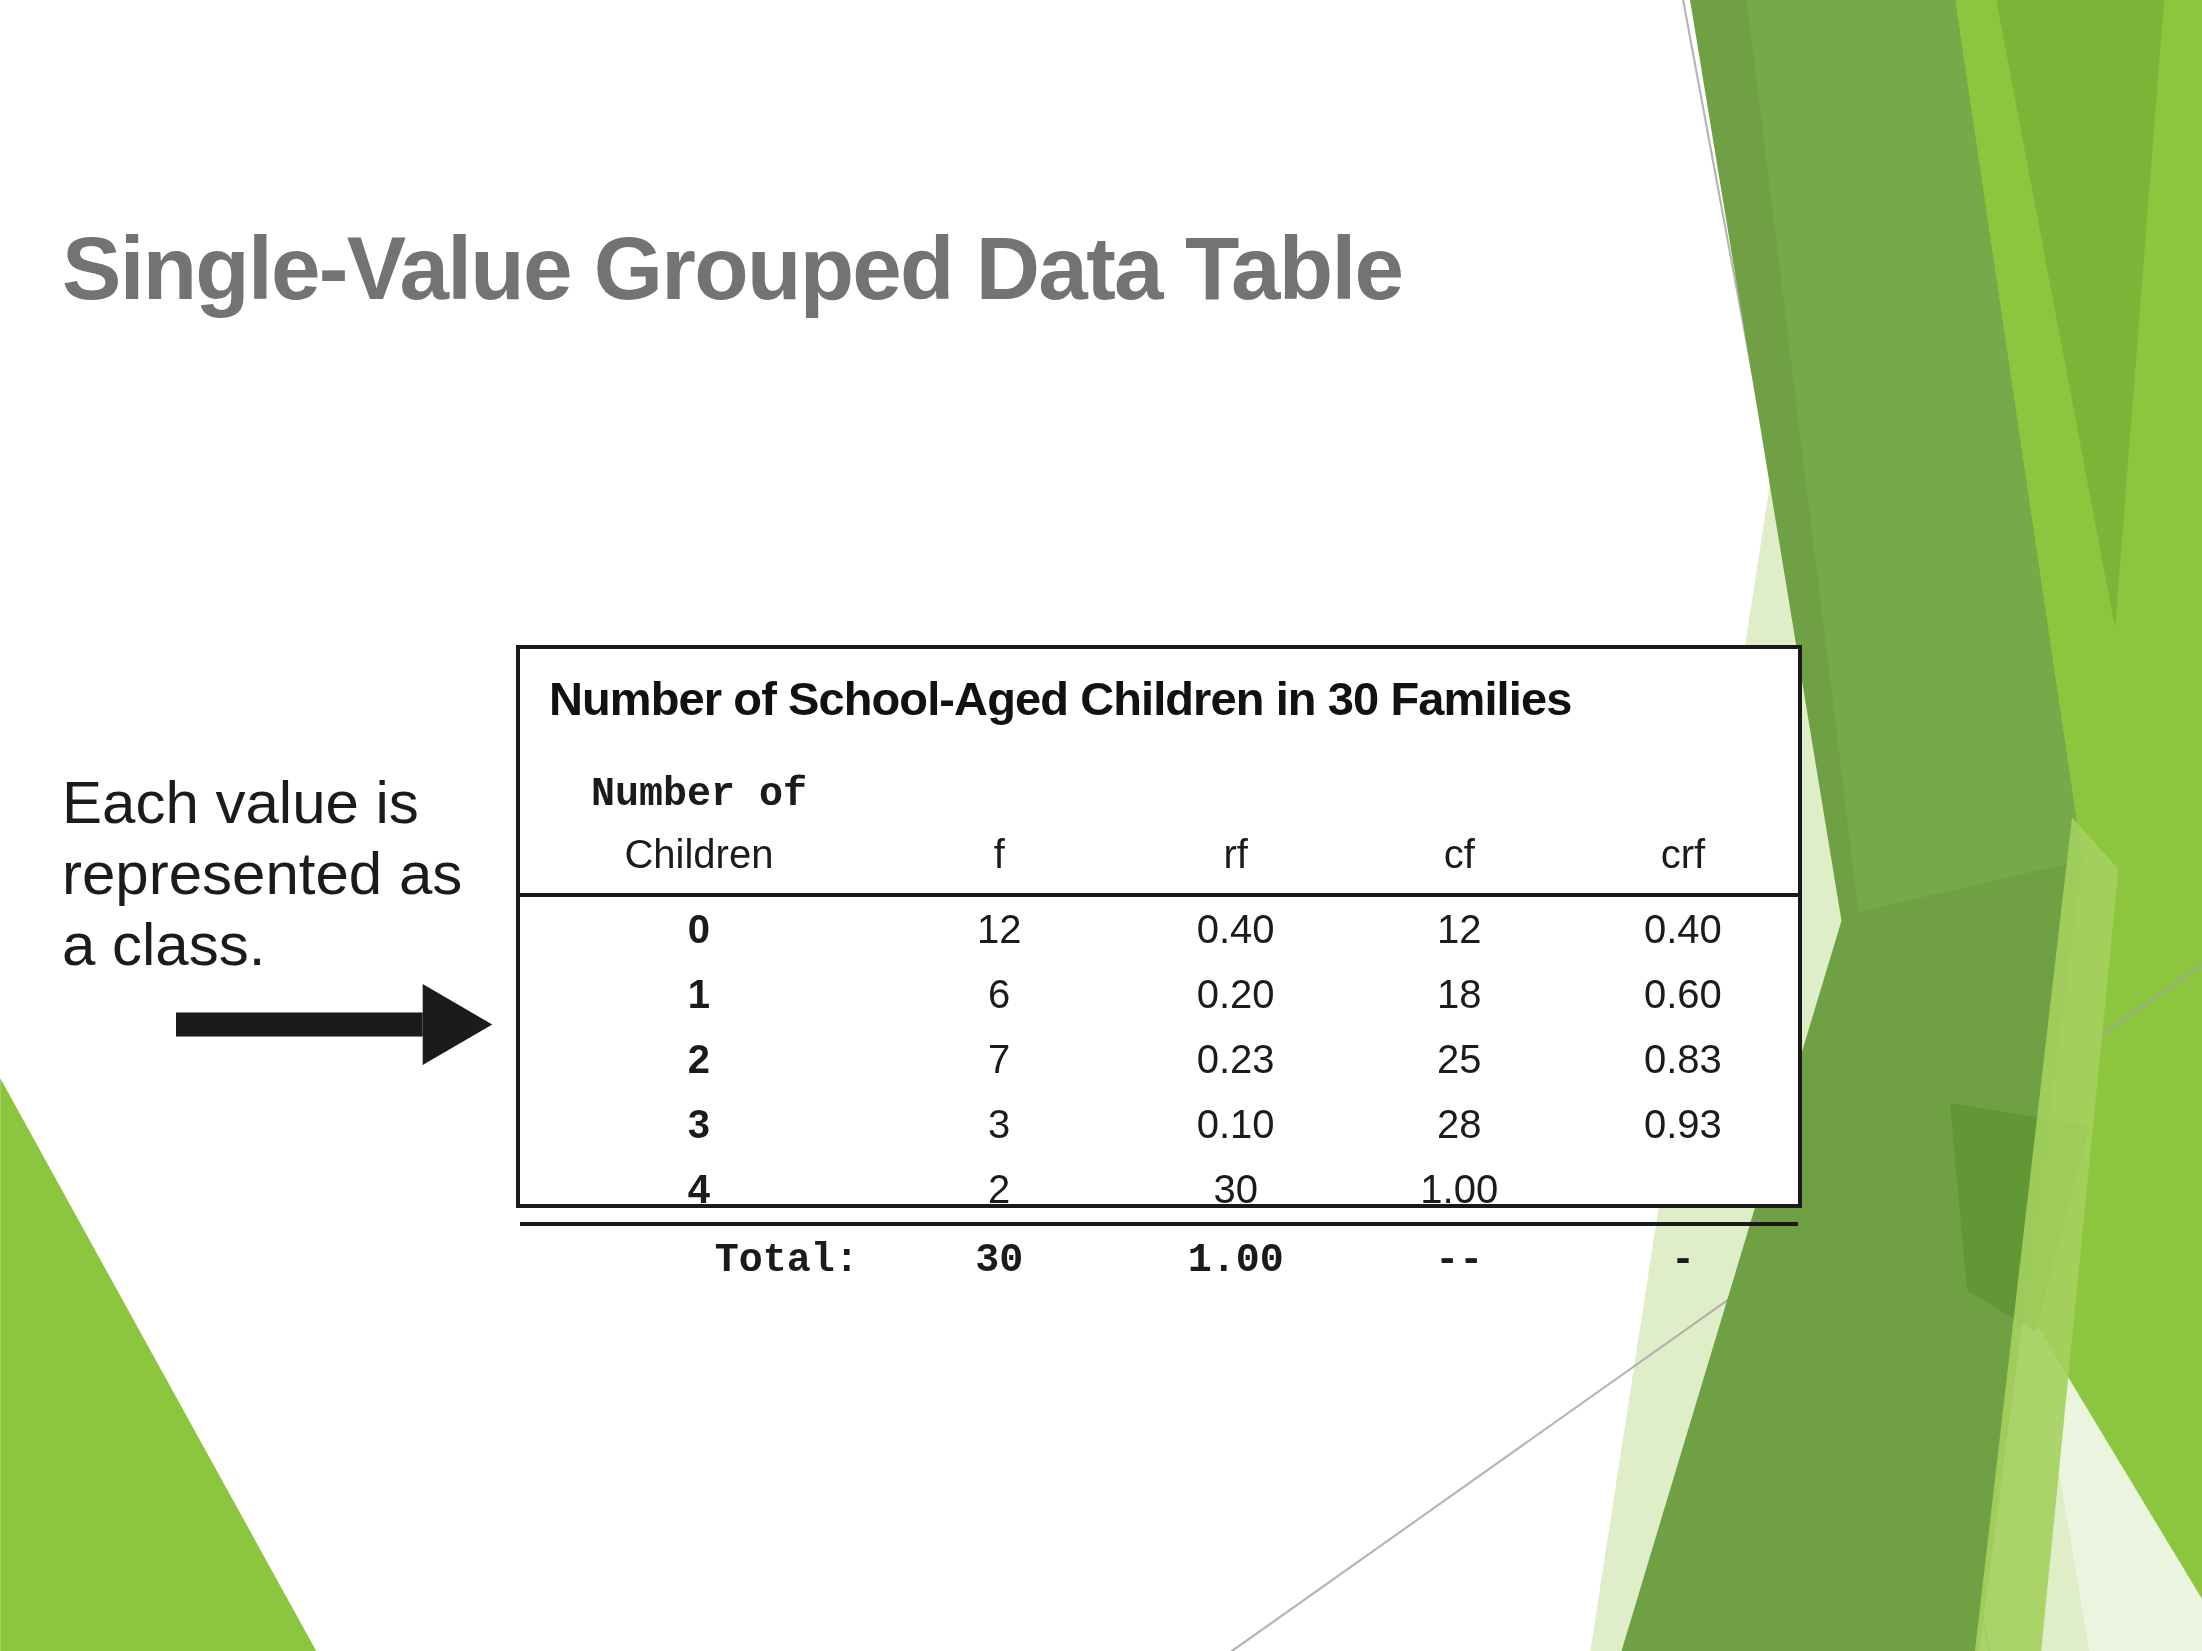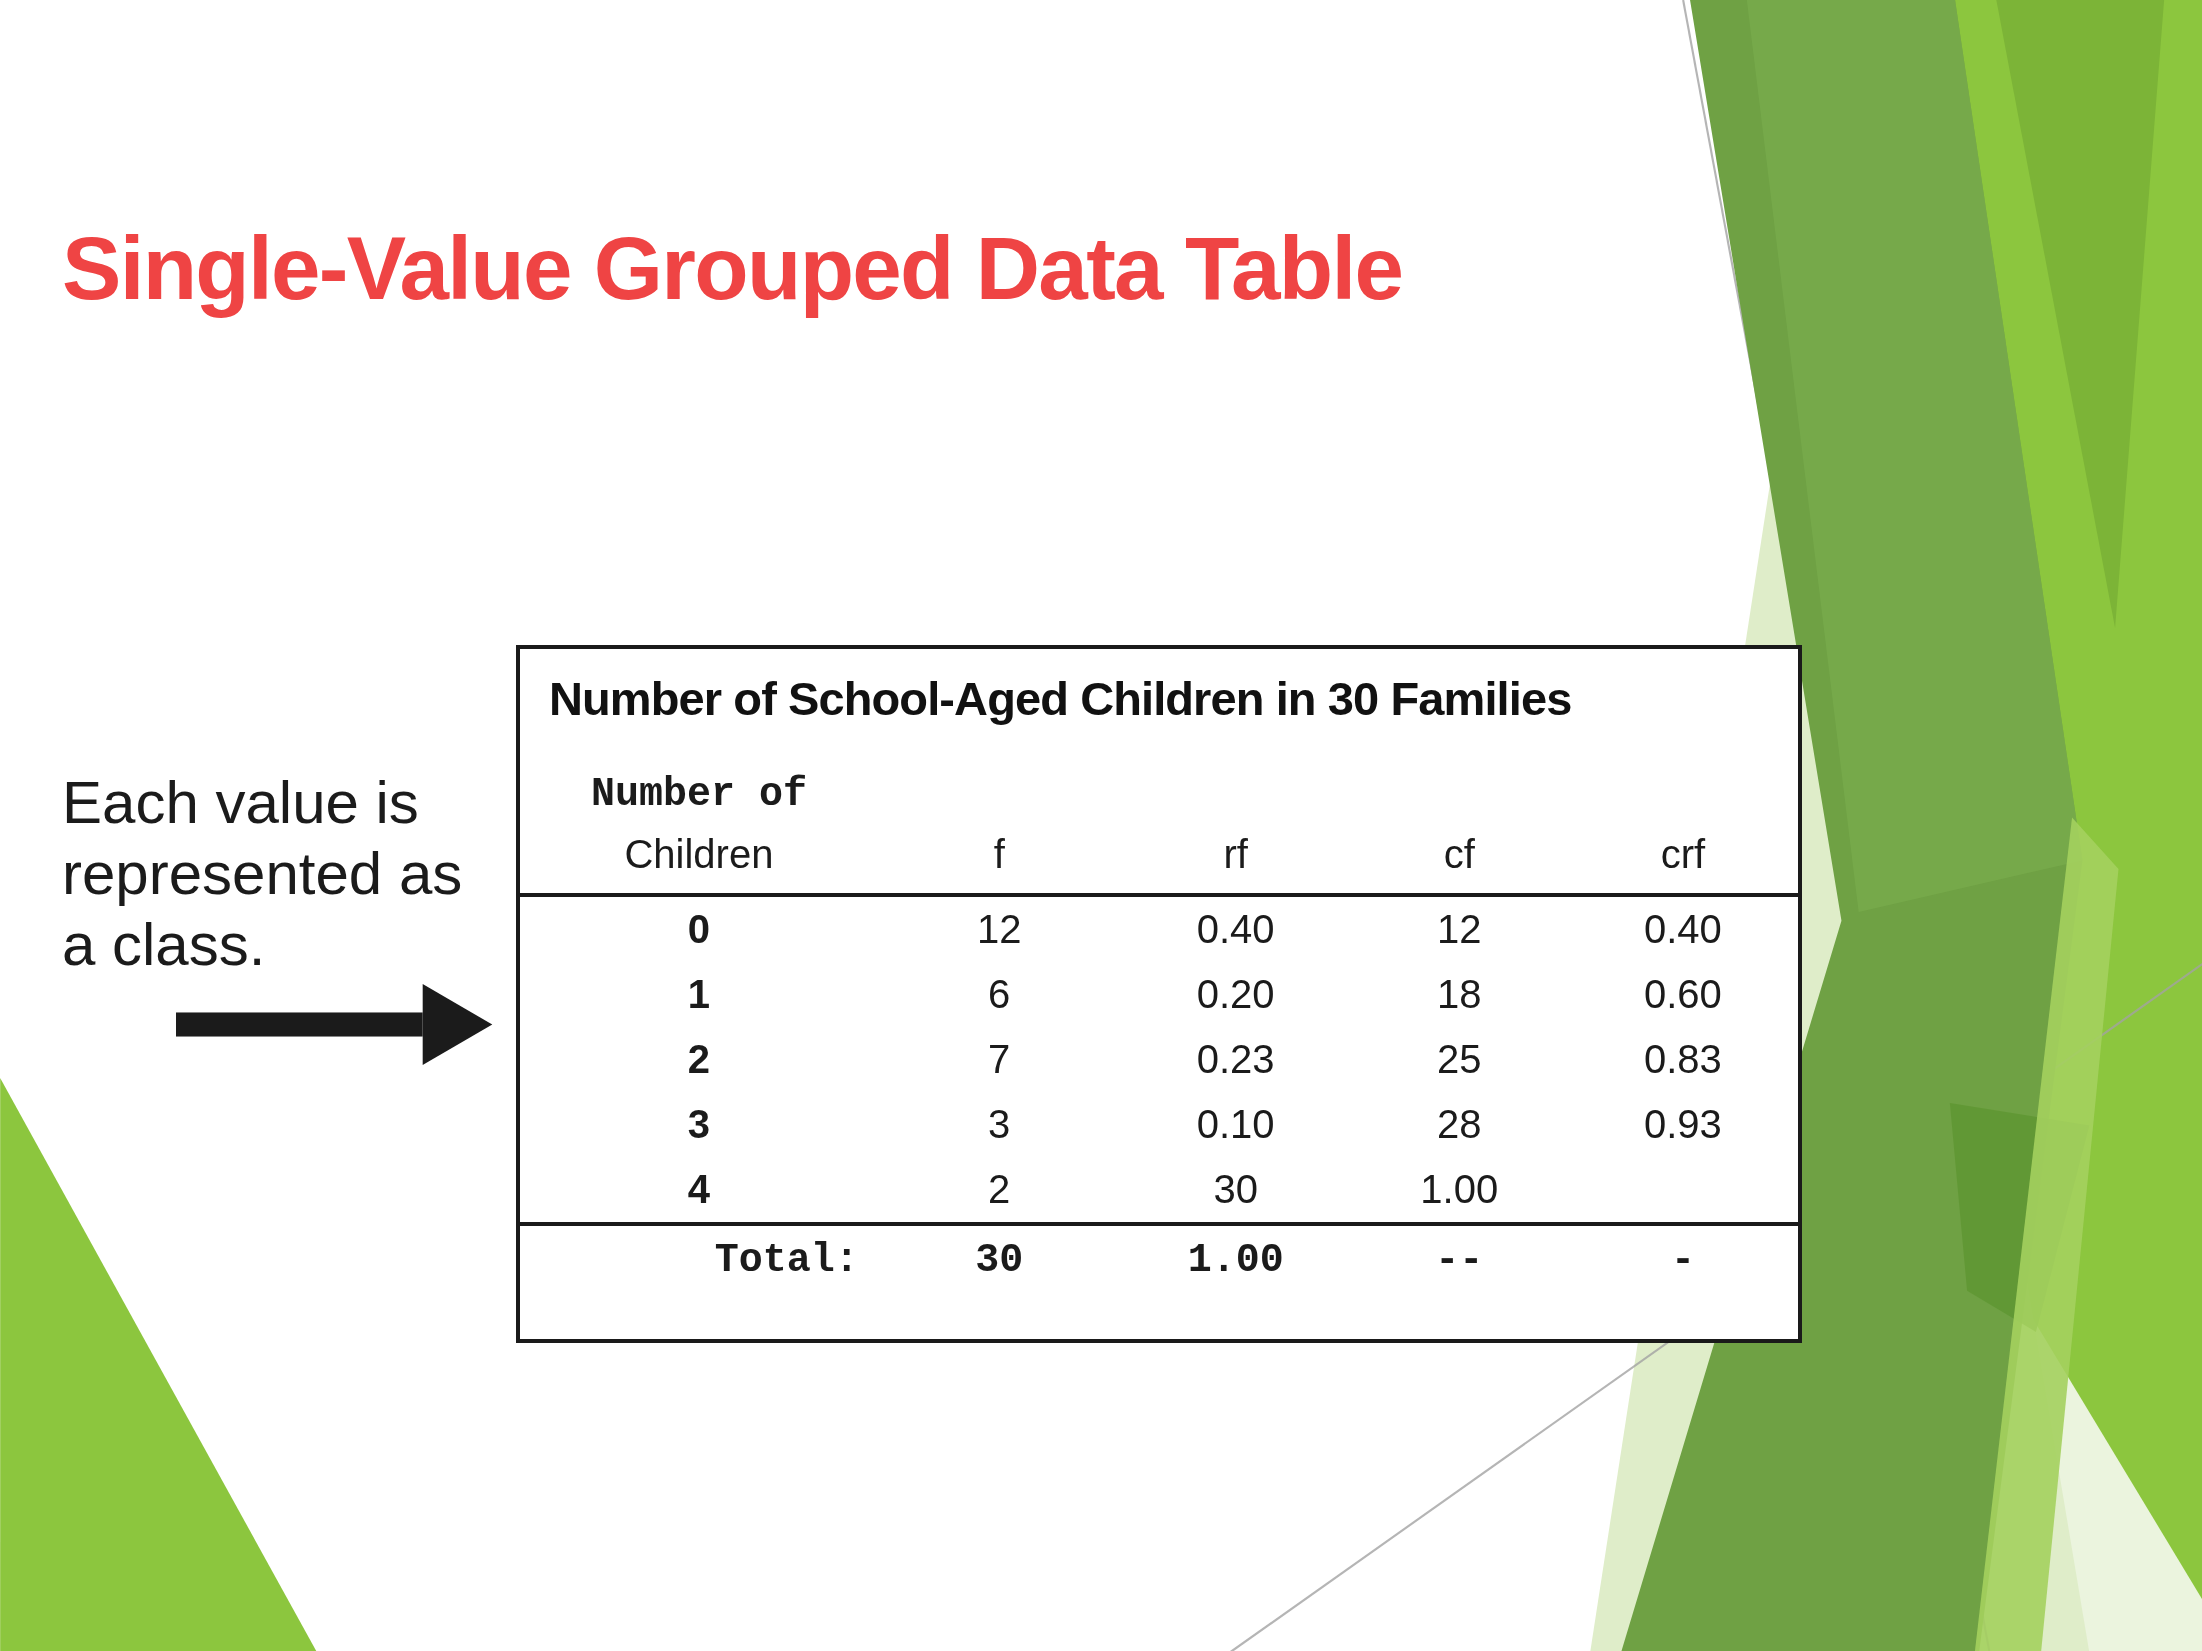--- a/index.html
+++ b/index.html
@@ -3,29 +3,29 @@
 <meta charset="utf-8">
 <style>
   html,body{margin:0;padding:0;background:#ffffff;}
   .slide{
     position:relative;width:2203px;height:1652px;overflow:hidden;background:#ffffff;
     font-family:"Liberation Sans","DejaVu Sans",sans-serif;color:#1b1b1b;
   }
   .decor{position:absolute;left:0;top:0;width:2203px;height:1652px;z-index:0;}
   .slide-title{
     position:absolute;left:62px;top:217px;z-index:2;margin:0;
-    font-size:89px;font-weight:bold;letter-spacing:-1.7px;color:#ef4444;white-space:nowrap;
+    font-size:89px;font-weight:bold;letter-spacing:-1.7px;color:#737373;white-space:nowrap;
   }
   .note{
     position:absolute;left:62px;top:767px;z-index:2;
     font-size:60px;line-height:71px;color:#1b1b1b;
   }
   .arrow{position:absolute;left:176px;top:977px;z-index:2;}
   .dtable{
-    position:absolute;left:516px;top:645px;width:1286px;height:698px;z-index:3;
+    position:absolute;left:516px;top:645px;width:1286px;height:563px;z-index:3;
     background:#ffffff;border:4.3px solid #1a1a1a;box-sizing:border-box;
     font-family:"Liberation Sans","DejaVu Sans",sans-serif;
   }
   .t-title{
     height:112px;box-sizing:border-box;padding:22.4px 0 0 29px;
     font-size:47px;font-weight:bold;letter-spacing:-0.9px;white-space:nowrap;color:#111;
   }
   .grid-row{display:grid;grid-template-columns:28% 19% 18% 17% 18%;}
   .grid-row > div{text-align:center;}
   .h-row1{height:67px;line-height:67px;font-size:40px;font-weight:bold;font-family:Liberation Mono, monospace;}

